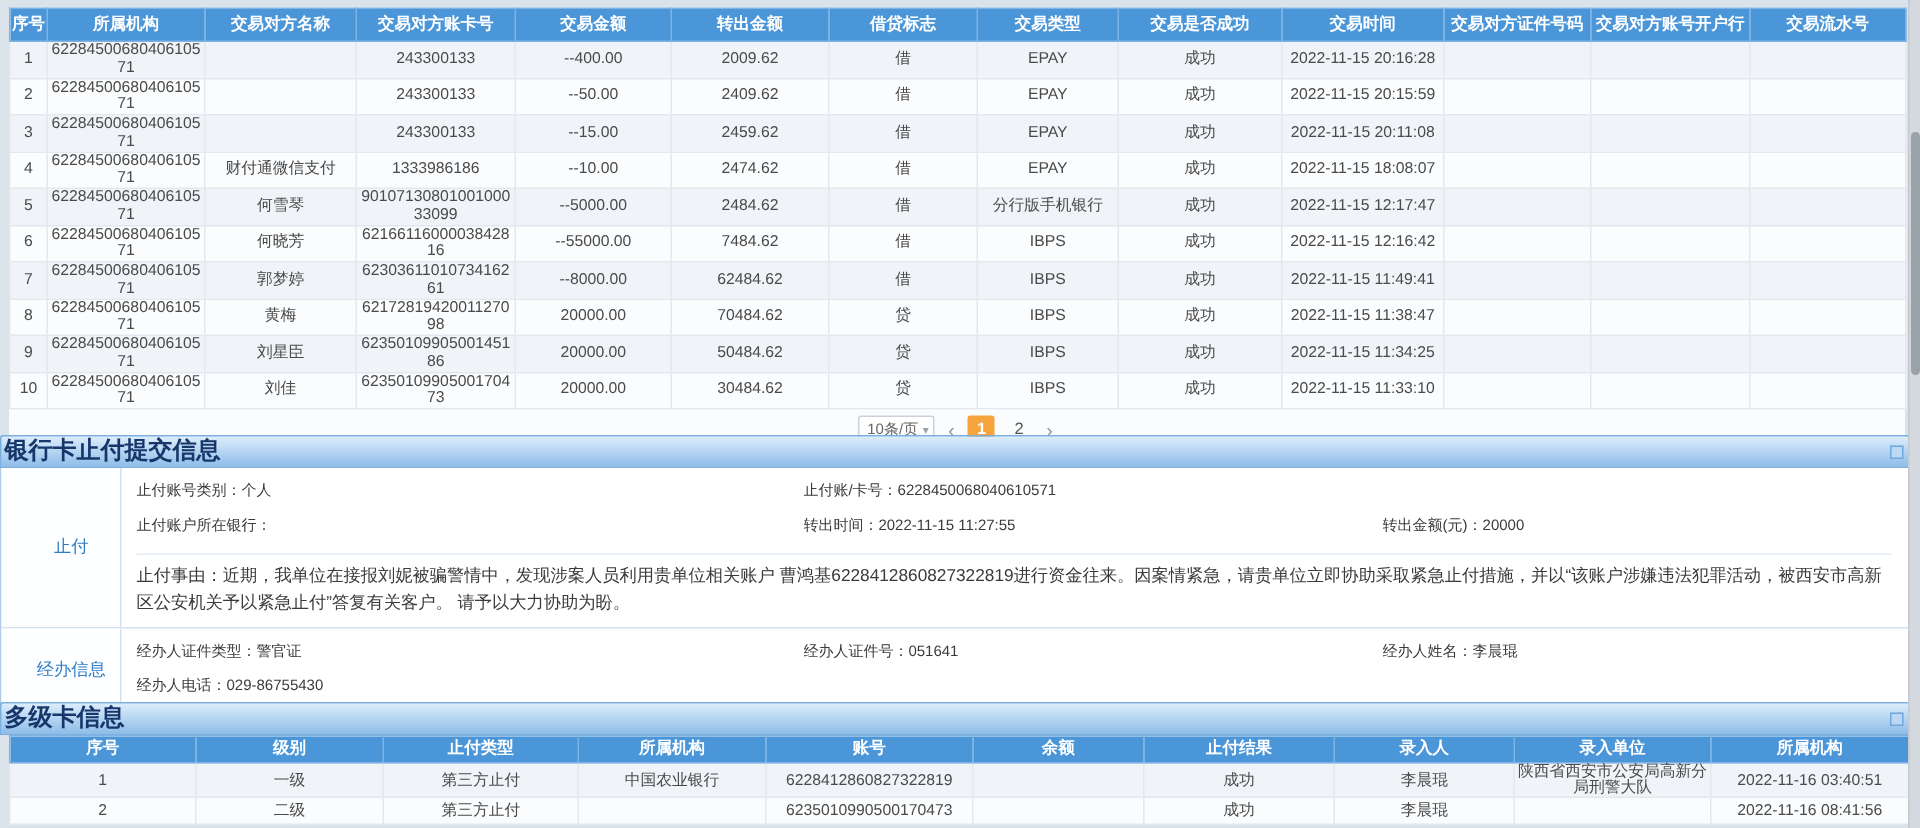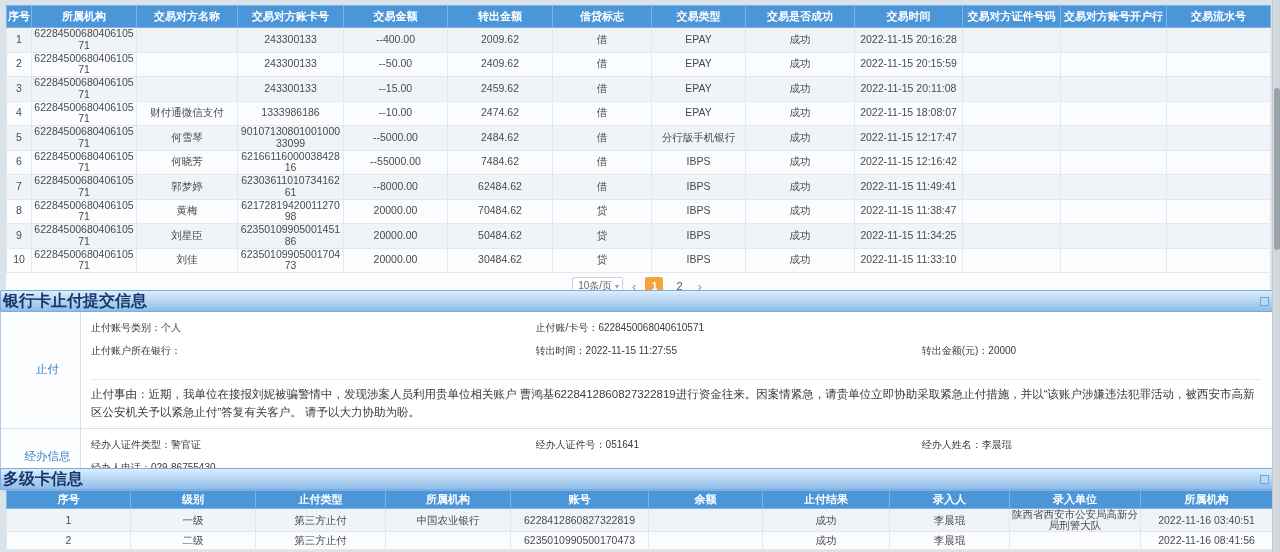--- a/index.html
+++ b/index.html
@@ -57,21 +57,21 @@
   .prow { display:flex; }
   .prow + .prow { border-top:1px solid #d4e2f0; }
   .plabel {
     width:80px; min-width:80px; display:flex; align-items:center; justify-content:center;
     color:#2f7cc4; font-size:11.5px; border-right:1px solid #d4e2f0; background:#fdfeff;padding-left:14px;
   }
   .pcontent { flex:1; padding:4px 12px 6px 10px; }
   .fieldline { display:grid; grid-template-columns:38% 33% 29%; }
   .fielditem { font-size:10px; color:#3a3a3a; line-height:23px; white-space:nowrap; overflow:hidden; }
   .reason {
-    border-top:1px solid #e4ecf4; margin-top:17px; padding-top:6px;
+    border-top:1px solid #e4ecf4; margin-top:7px; padding-top:6px;
     font-size:11.5px; color:#3a3a3a; line-height:1.55;
   }
 
   table.grid2 th { height:18px; }
   table.grid2 td { height:18px; line-height:1.05; }
 
   .v-scrollbar {
     position:absolute; right:0; top:0; width:8px; height:552px;
     background:#d3d9df; border-left:1px solid #c3cad1;
   }

